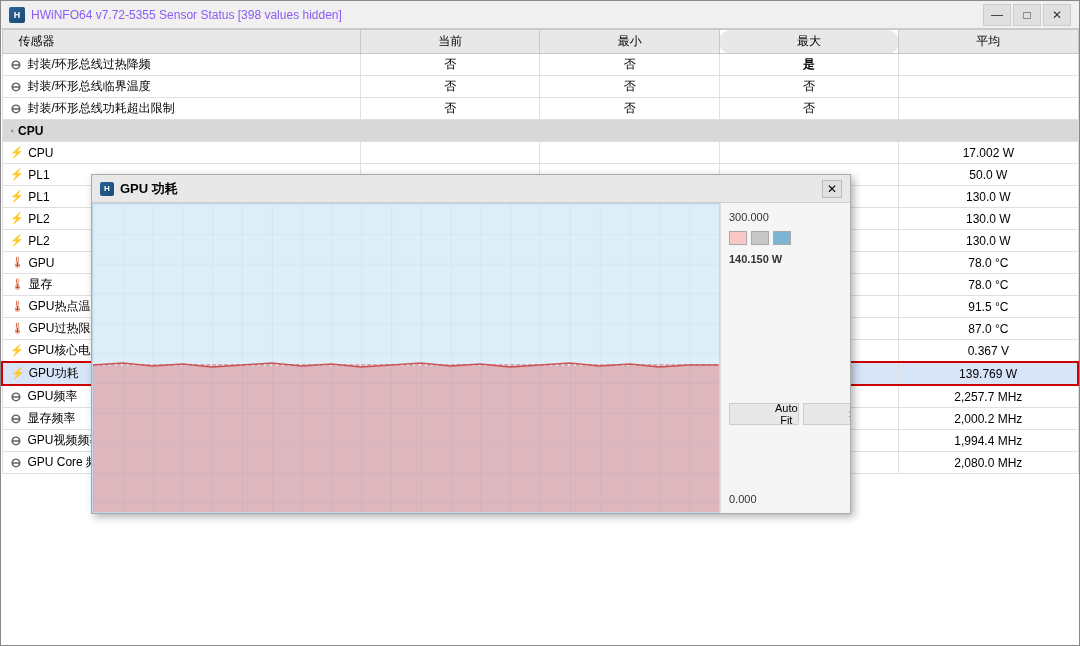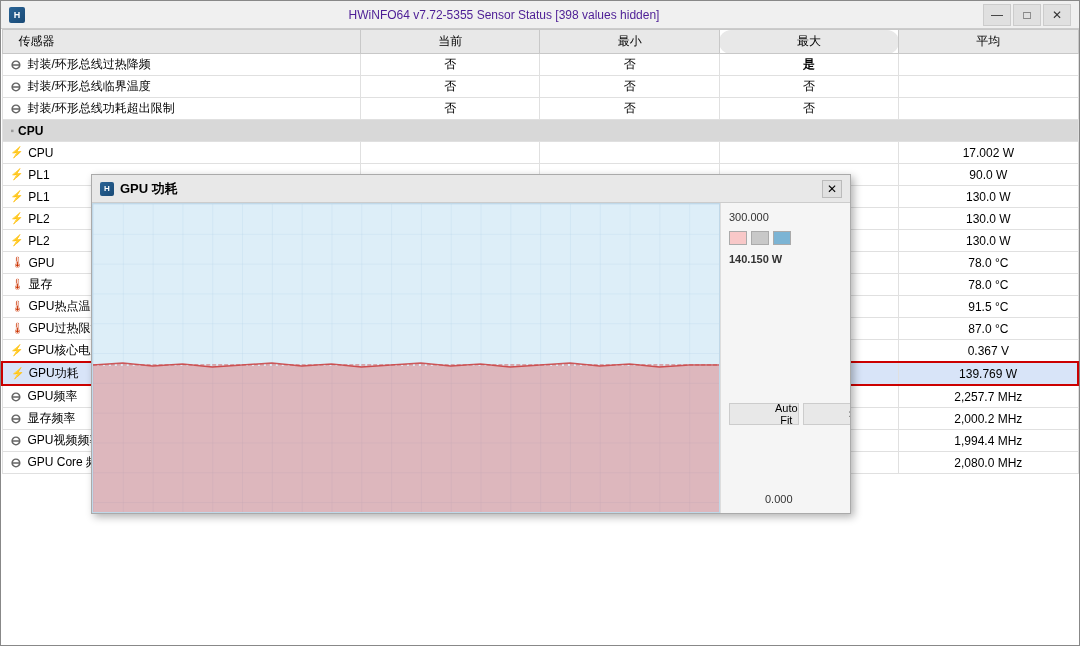--- a/index.html
+++ b/index.html
@@ -42,22 +42,21 @@
       align-items: center;
       justify-content: center;
       color: white;
       font-size: 9px;
       font-weight: bold;
     }
 
     .title-bar-text {
       flex: 1;
       font-size: 12px;
-      color: #4c1d95;
-      text-align: center;
+      color: #8b5cf6;
     }
 
     .title-bar-buttons {
       display: flex;
       gap: 2px;
     }
 
     .tb-btn {
       width: 28px;
       height: 22px;
@@ -375,21 +374,21 @@
         <tr>
           <td>
             <div class="icon-cell">
               <span class="icon-lightning">⚡</span>
               <span>PL1</span>
             </div>
           </td>
           <td class="center"></td>
           <td class="center"></td>
           <td class="center"></td>
-          <td class="center">90.0 W</td>
+          <td class="center">50.0 W</td>
         </tr>
         <tr>
           <td>
             <div class="icon-cell">
               <span class="icon-lightning">⚡</span>
               <span>PL1</span>
             </div>
           </td>
           <td class="center"></td>
           <td class="center"></td>
@@ -585,20 +584,20 @@
             <div class="swatch blue"></div>
           </div>
 
           <div class="y-value">140.150 W</div>
 
           <div class="popup-buttons">
             <button class="popup-btn">Auto Fit</button>
             <button class="popup-btn">Sensor</button>
           </div>
 
-          <div style="margin-top: 60px; margin-left: 36px;">
+          <div style="margin-top: 60px;">
             <div class="y-zero">0.000</div>
           </div>
         </div>
       </div>
     </div>
   </div>
 </div>
 
 </body></html>

